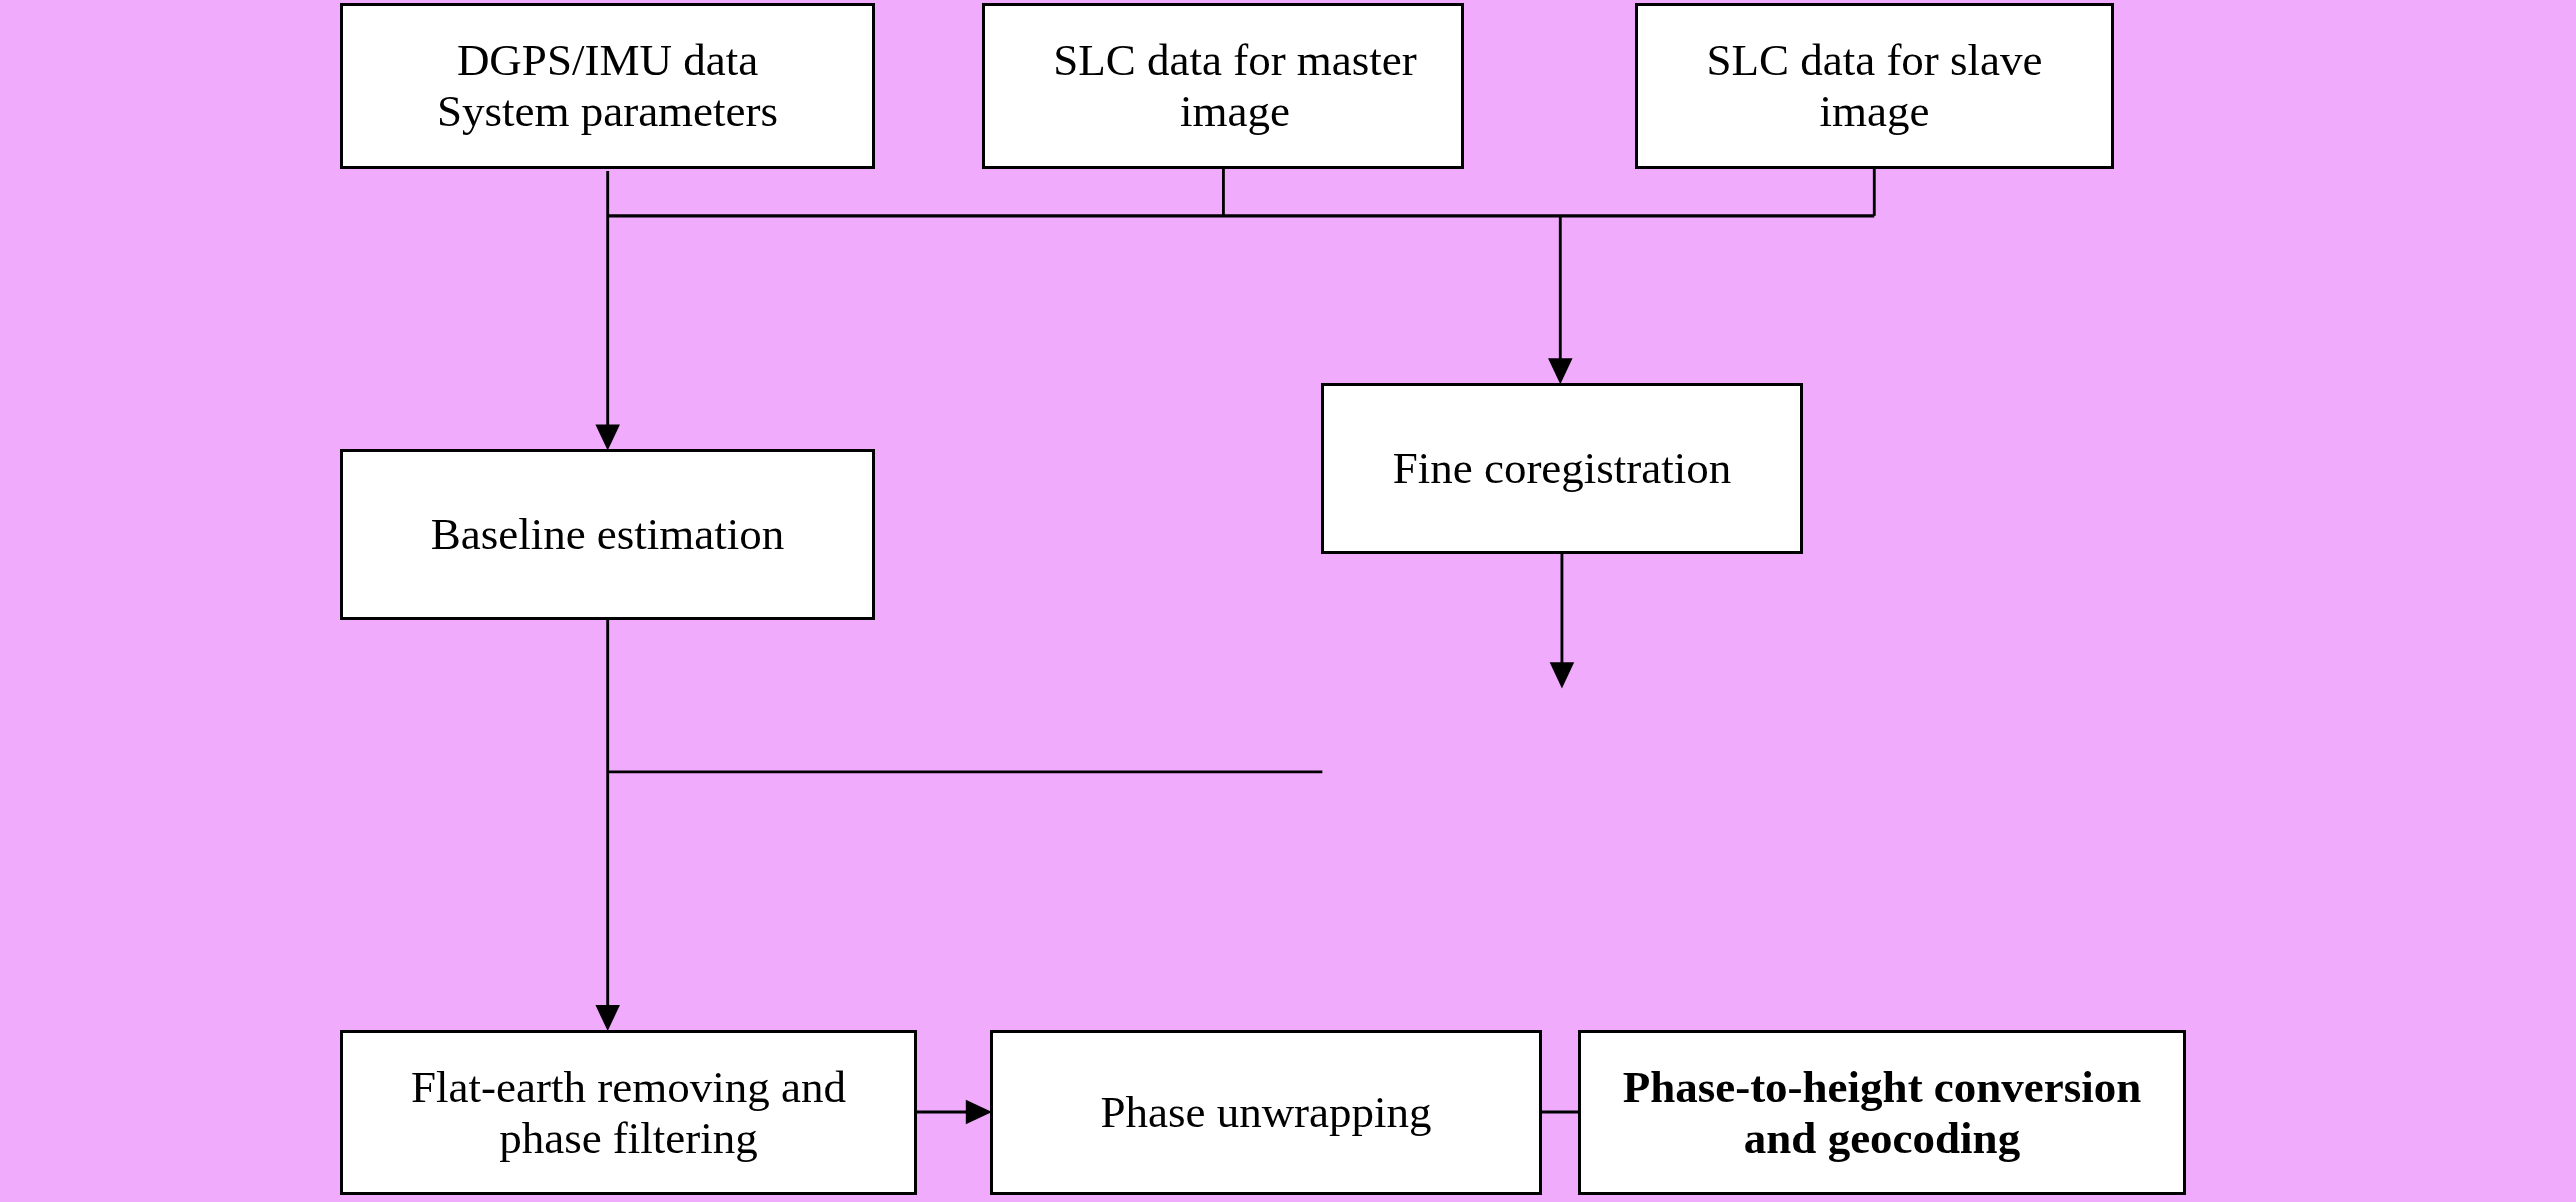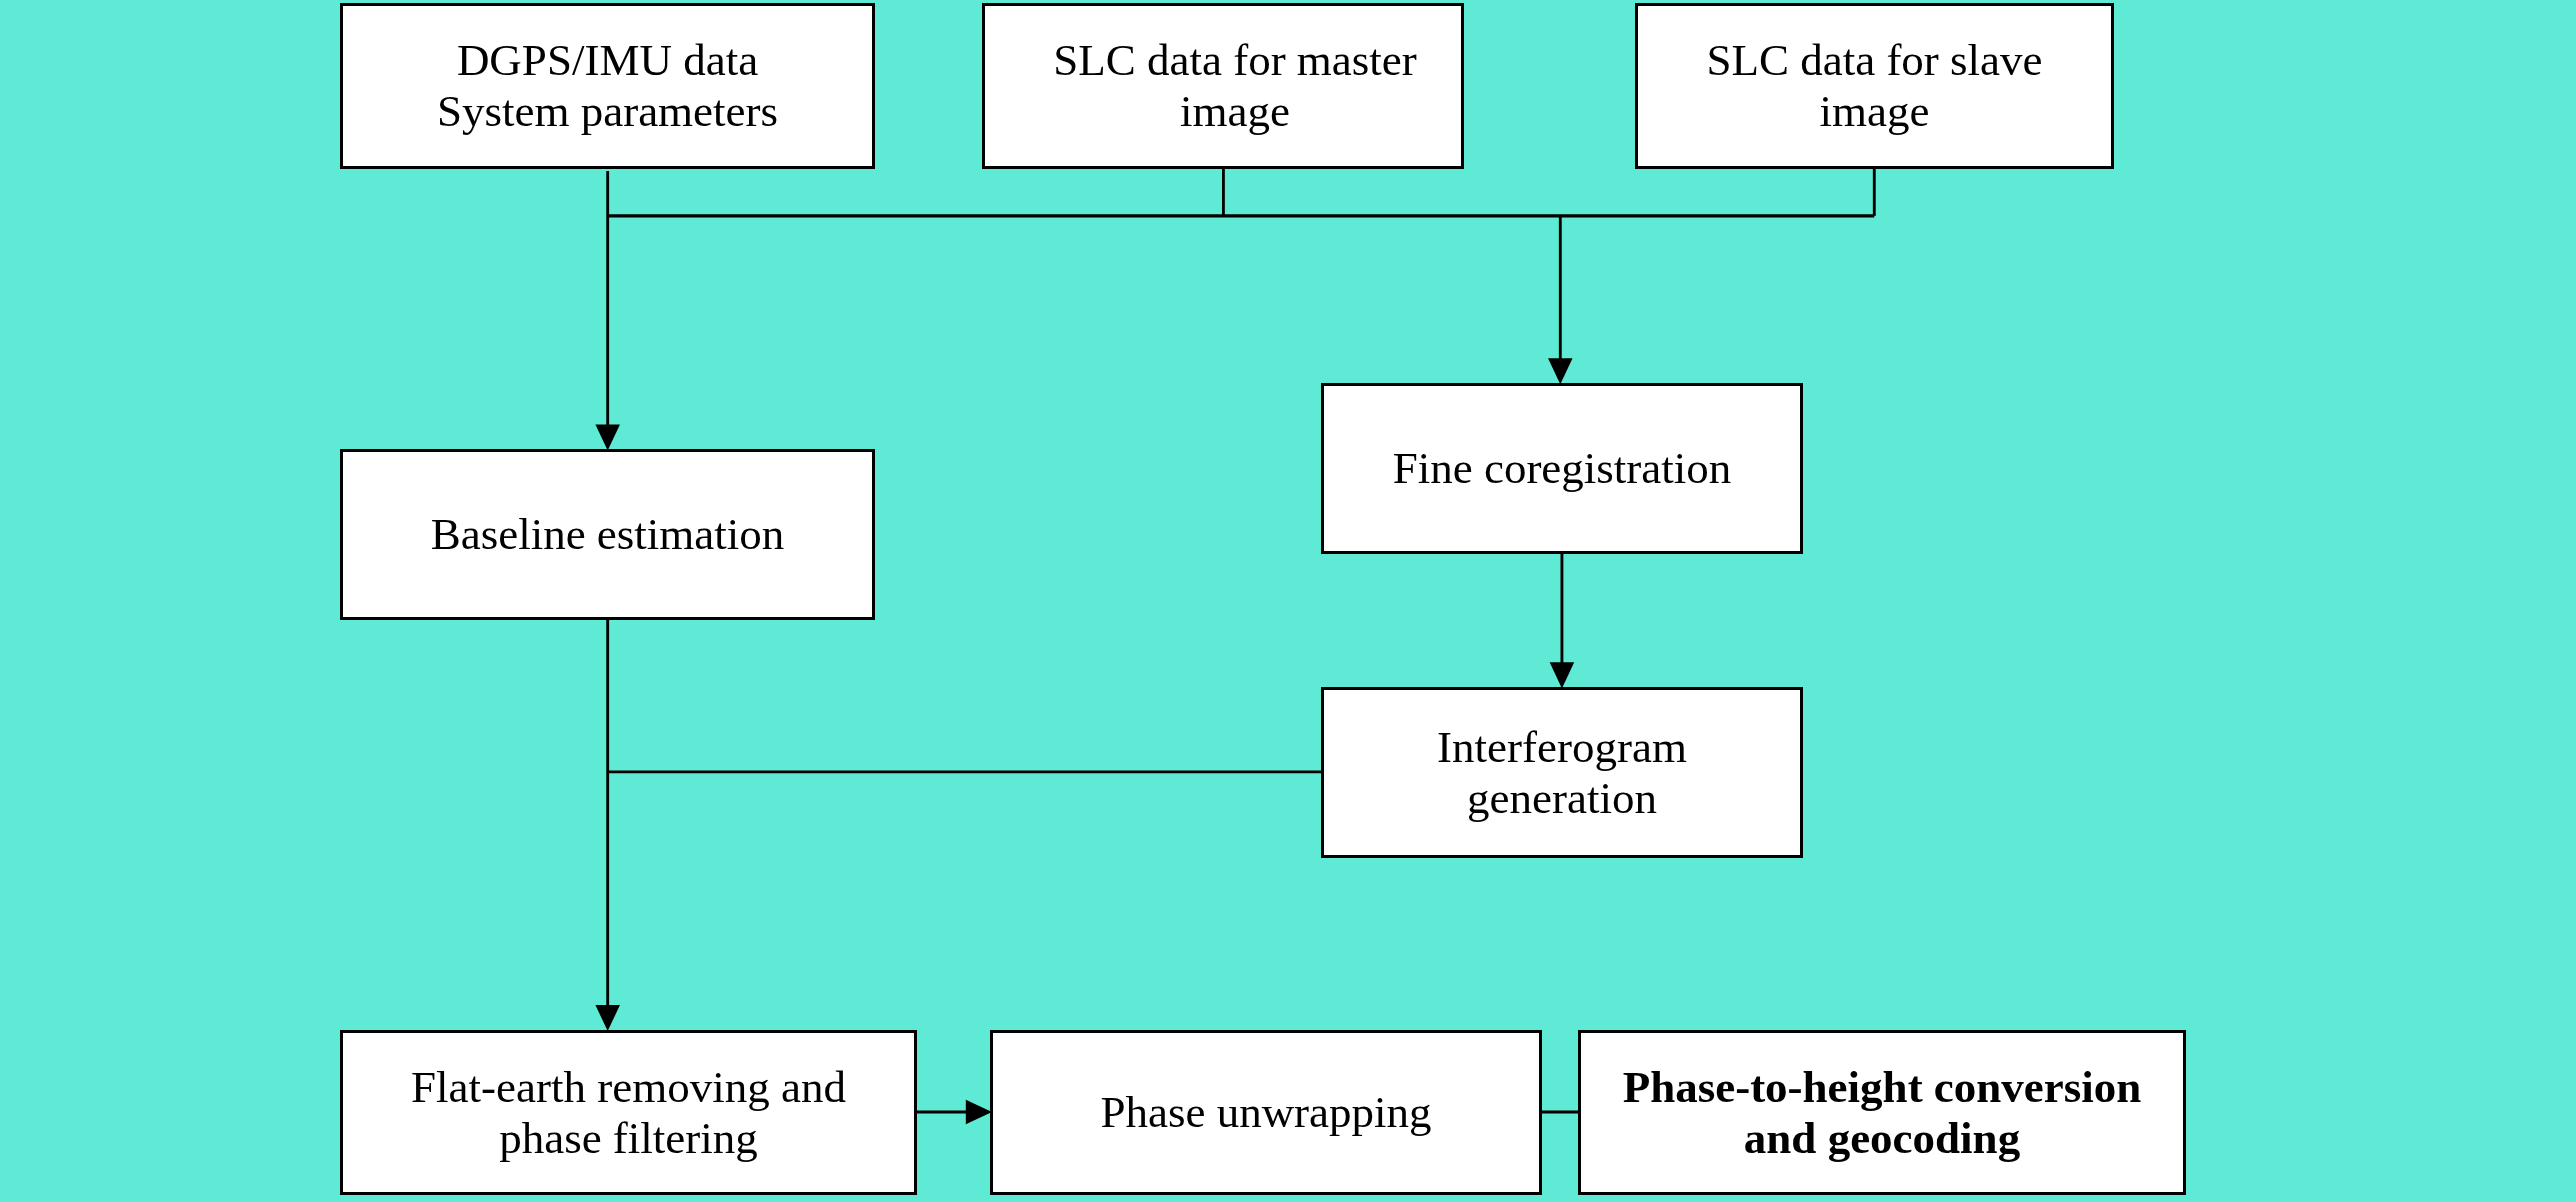--- a/index.html
+++ b/index.html
@@ -4,21 +4,21 @@
 <style>
   html, body {
     margin: 0;
     padding: 0;
     background: #ffffff;
   }
   .stage {
     position: relative;
     width: 2576px;
     height: 1202px;
-    background: #5eead4;
+    background: #f0abfc;
     font-family: "Liberation Serif", "DejaVu Serif", serif;
     color: #000000;
     overflow: hidden;
   }
   .wires {
     position: absolute;
     left: 0;
     top: 0;
   }
   .node {
@@ -97,24 +97,20 @@
   </div>
 
   <div class="node" id="n-baseline">
     <span>Baseline estimation</span>
   </div>
 
   <div class="node" id="n-fine-coreg">
     <span>Fine coregistration</span>
   </div>
 
-  <div class="node" id="n-interferogram">
-    <span>Interferogram
-generation</span>
-  </div>
 
   <div class="node" id="n-flat-earth">
     <span>Flat-earth removing and
 phase filtering</span>
   </div>
 
   <div class="node" id="n-phase-unwrap">
     <span>Phase unwrapping</span>
   </div>
 

